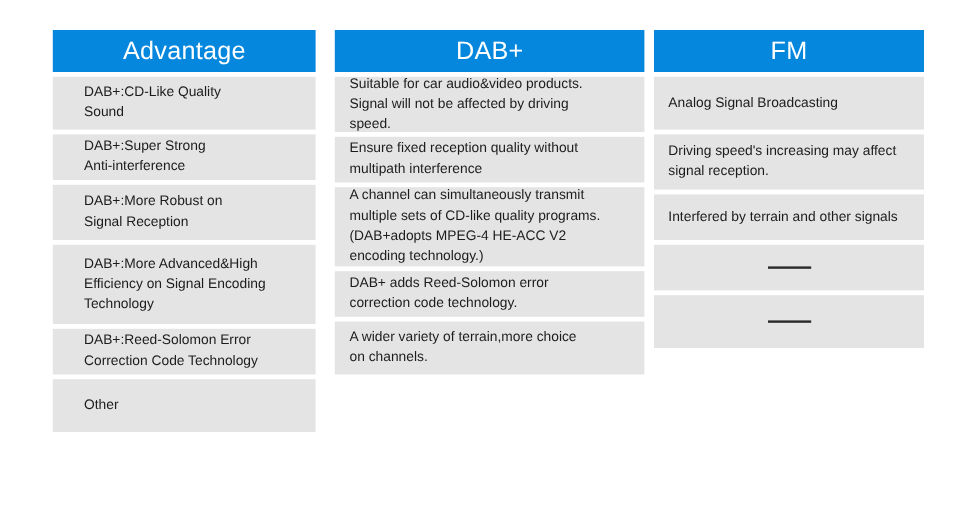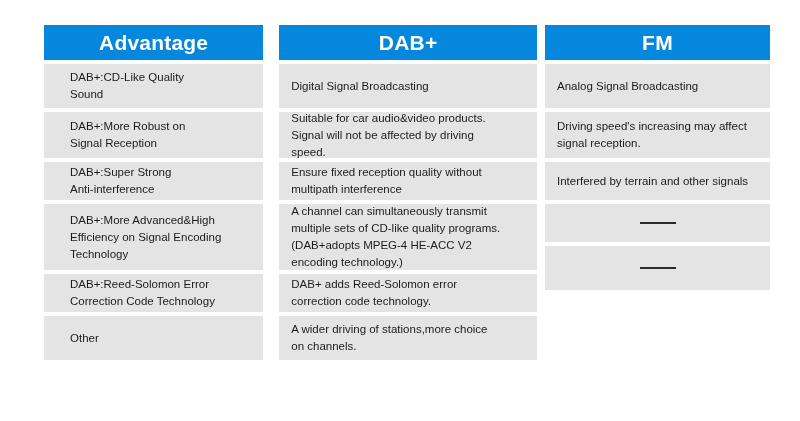--- a/index.html
+++ b/index.html
@@ -30,21 +30,21 @@
   .col-dabplus   { width: 268px; margin-right: 8px; }
   .col-fm        { width: 234px; border-radius: 27px; }
 
   .col-header {
     background: #0587de;
     color: #ffffff;
     height: 35px;
     line-height: 35px;
     text-align: center;
     font-size: 21px;
-    font-weight: bold;
+    font-weight: normal;
     letter-spacing: 0.2px;
   }
 
   .cell {
     background: #e4e4e4;
     color: #1c1c1c;
     font-size: 11.5px;
     line-height: 17px;
     margin-top: 4px;
     padding: 0 14px;
@@ -78,68 +78,65 @@
 <body>
 
 <div id="comparison-table">
 
   <div class="column col-advantage">
     <div class="col-header">Advantage</div>
     <div class="cell r0">
         <span class="txt">DAB+:CD-Like Quality
 Sound</span>
       </div>
+    <div class="cell r2">
+        <span class="txt">DAB+:Super Strong
+Anti-interference</span>
+      </div>
     <div class="cell r1">
         <span class="txt">DAB+:More Robust on
 Signal Reception</span>
-      </div>
-    <div class="cell r2">
-        <span class="txt">DAB+:Super Strong
-Anti-interference</span>
       </div>
     <div class="cell r3">
         <span class="txt">DAB+:More Advanced&amp;High
 Efficiency on Signal Encoding
 Technology</span>
       </div>
     <div class="cell r4">
         <span class="txt">DAB+:Reed-Solomon Error
 Correction Code Technology</span>
       </div>
     <div class="cell r5">
         <span class="txt">Other</span>
       </div>
   </div>
 
   <div class="column col-dabplus">
     <div class="col-header">DAB+</div>
-    <div class="cell r0">
-        <span class="txt">Digital Signal Broadcasting</span>
-      </div>
     <div class="cell r1">
         <span class="txt">Suitable for car audio&amp;video products.
 Signal will not be affected by driving
 speed.</span>
       </div>
     <div class="cell r2">
         <span class="txt">Ensure fixed reception quality without
 multipath interference</span>
       </div>
     <div class="cell r3">
         <span class="txt">A channel can simultaneously transmit
 multiple sets of CD-like quality programs.
 (DAB+adopts MPEG-4 HE-ACC V2
 encoding technology.)</span>
       </div>
     <div class="cell r4">
         <span class="txt">DAB+ adds Reed-Solomon error
 correction code technology.</span>
       </div>
     <div class="cell r5">
-        <span class="txt">A wider driving of stations,more choice
+        <span class="txt">A wider variety of terrain,more choice
 on channels.</span>
       </div>
   </div>
 
   <div class="column col-fm">
     <div class="col-header">FM</div>
     <div class="cell r0">
         <span class="txt">Analog Signal Broadcasting</span>
       </div>
     <div class="cell r1">

